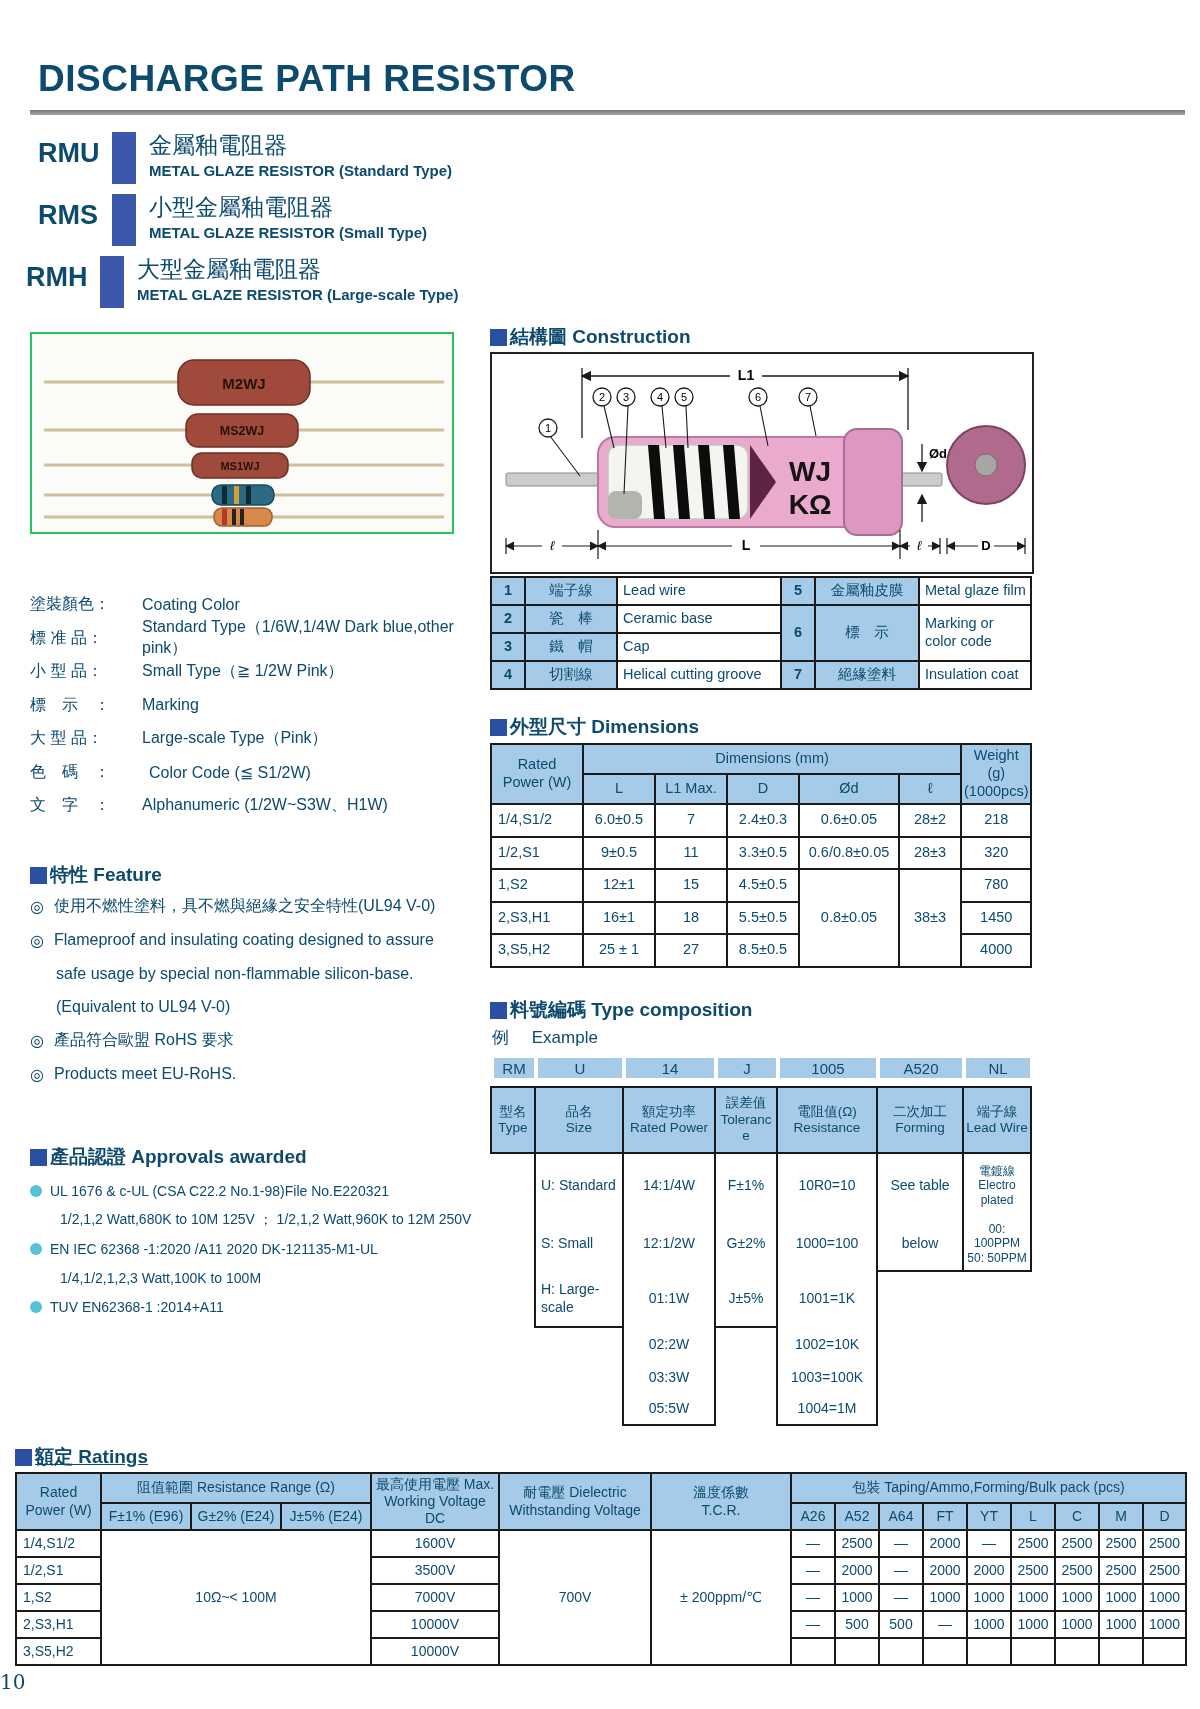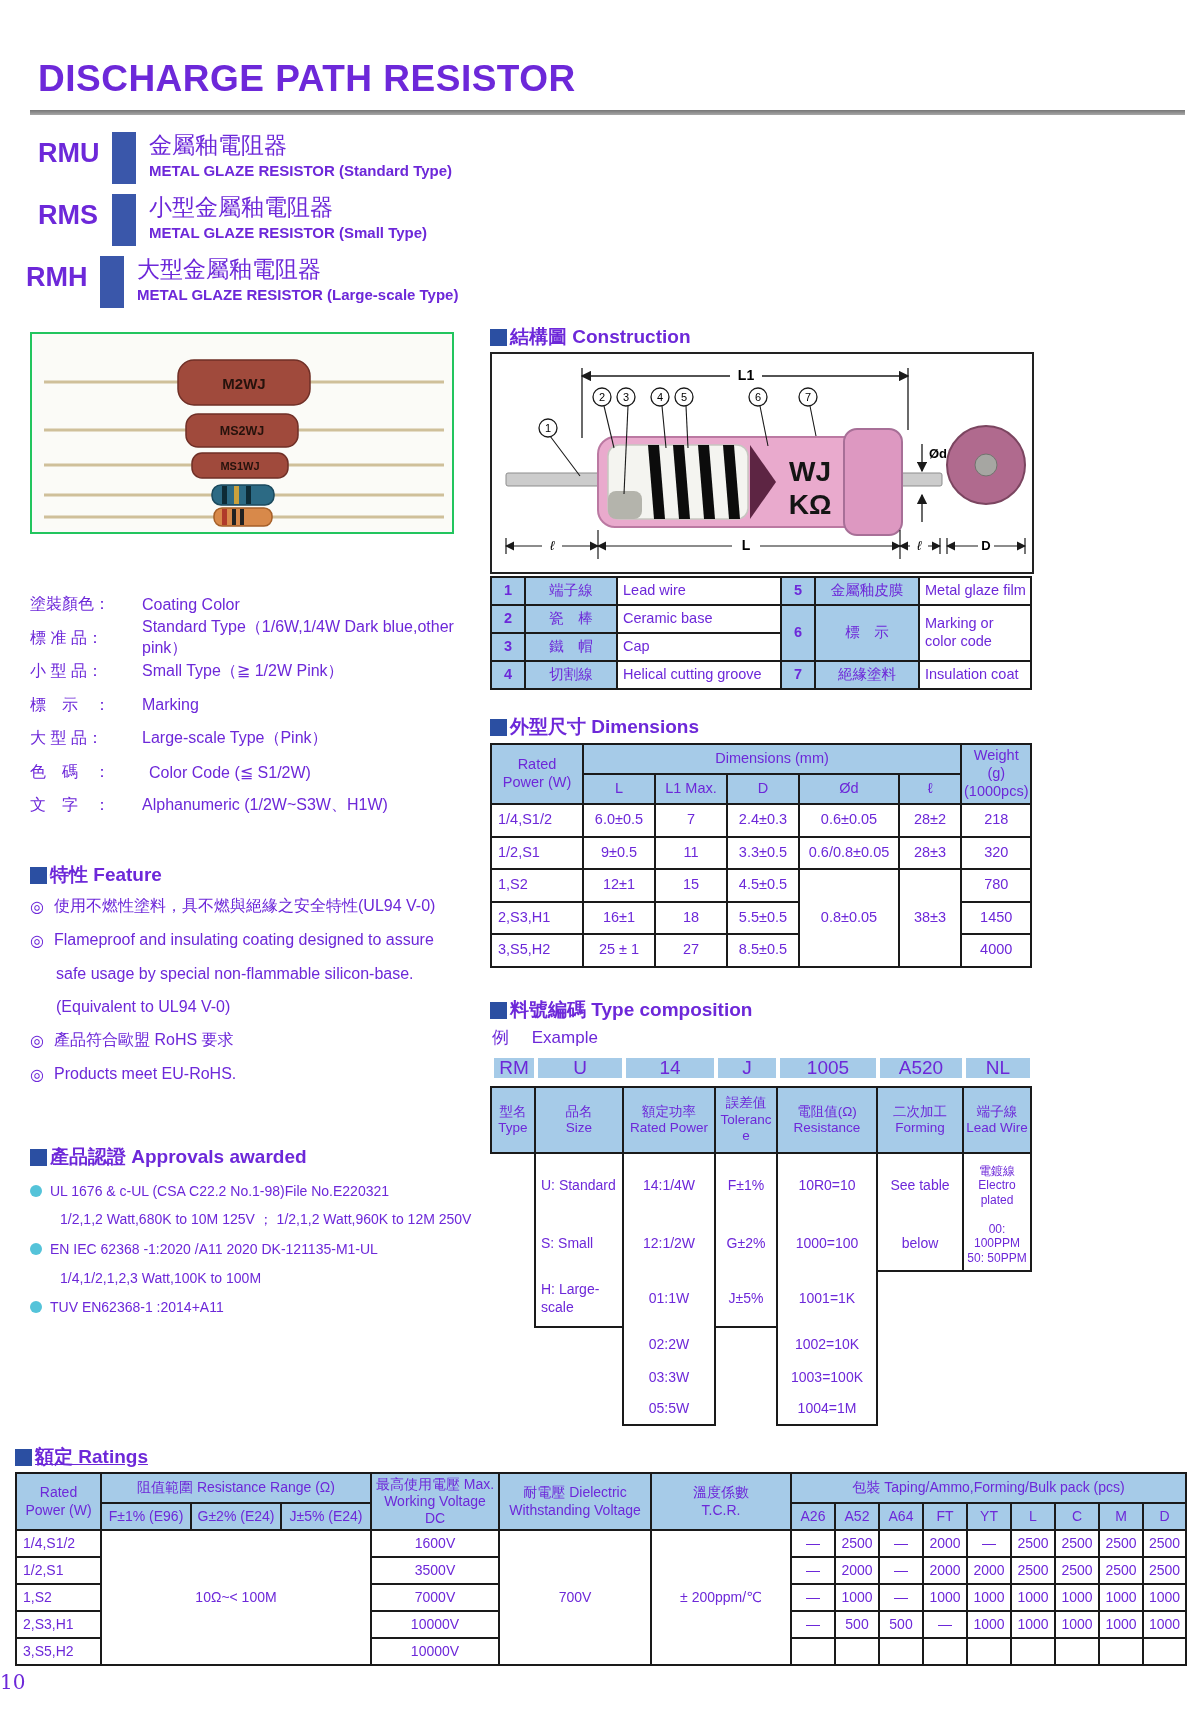--- a/index.html
+++ b/index.html
@@ -1,17 +1,17 @@
 <!DOCTYPE html>
 <html><head>
 <meta charset="utf-8">
 <style>
   html,body{margin:0;padding:0;background:#fff;}
   .page{position:relative;width:1200px;height:1709px;background:#ffffff;overflow:hidden;
-        font-family:"Liberation Sans","DejaVu Sans",sans-serif;color:#6d28d9;border-radius:16px;}
+        font-family:"Liberation Sans","DejaVu Sans",sans-serif;color:#0c4a6e;border-radius:16px;}
   .abs{position:absolute;}
   .title{font-size:37px;font-weight:bold;letter-spacing:.5px;}
   .rule{height:5px;background:linear-gradient(to bottom,#767676,#a8a8a8);}
   .prod-row{position:absolute;display:flex;align-items:flex-start;}
   .prod-code{font-size:27px;font-weight:bold;width:74px;padding-top:6px;}
   .prod-bar{width:24px;height:52px;background:#3a57aa;margin-right:13px;flex:none;}
   .prod-zh{font-size:23px;line-height:1.2;}
   .prod-en{font-size:15px;font-weight:bold;margin-top:2px;}
   .sec{display:flex;align-items:center;font-size:19px;font-weight:bold;gap:3px;white-space:nowrap;}
   .sq{width:17px;height:17px;background:#2b4fa2;flex:none;}
@@ -27,21 +27,21 @@
   #parts-table .k-zh{background:#a6cbe8;}
   #parts-table .k-en{text-align:left;padding-left:5px;}
   #dim-table td,#dim-table th{font-size:14.5px;}
   #tc-table td{border:0 solid #1a1a1a;}
   #tc-table td.b{border-left-width:2px;border-right-width:2px;}
   #tc-table td.bb{border-bottom-width:2px;}
   #tc-table .al{text-align:left;padding-left:5px;}
   #tc-table .sm{font-size:12px;}
   #tc-table th.ba{word-break:break-all;}
   .tc-code{position:absolute;background:#a6cbe8;height:20px;display:flex;align-items:center;
-           justify-content:center;font-size:19px;}
+           justify-content:center;font-size:15px;}
   .txt-line{display:flex;align-items:center;font-size:16px;}
   .coat-label{display:inline-block;min-width:112px;white-space:pre;}
   .feat-mark{display:inline-block;width:24px;flex:none;}
   .blt{display:inline-block;width:12px;height:12px;border-radius:50%;background:#54c3d9;
        margin-right:8px;flex:none;}
   .appr-line{display:flex;align-items:center;font-size:14px;}
   .pgnum{font-family:"DejaVu Serif","Liberation Serif",serif;font-size:20px;width:100%;}
   svg text{font-family:"Liberation Sans","DejaVu Sans",sans-serif;}
 </style>
 </head>

